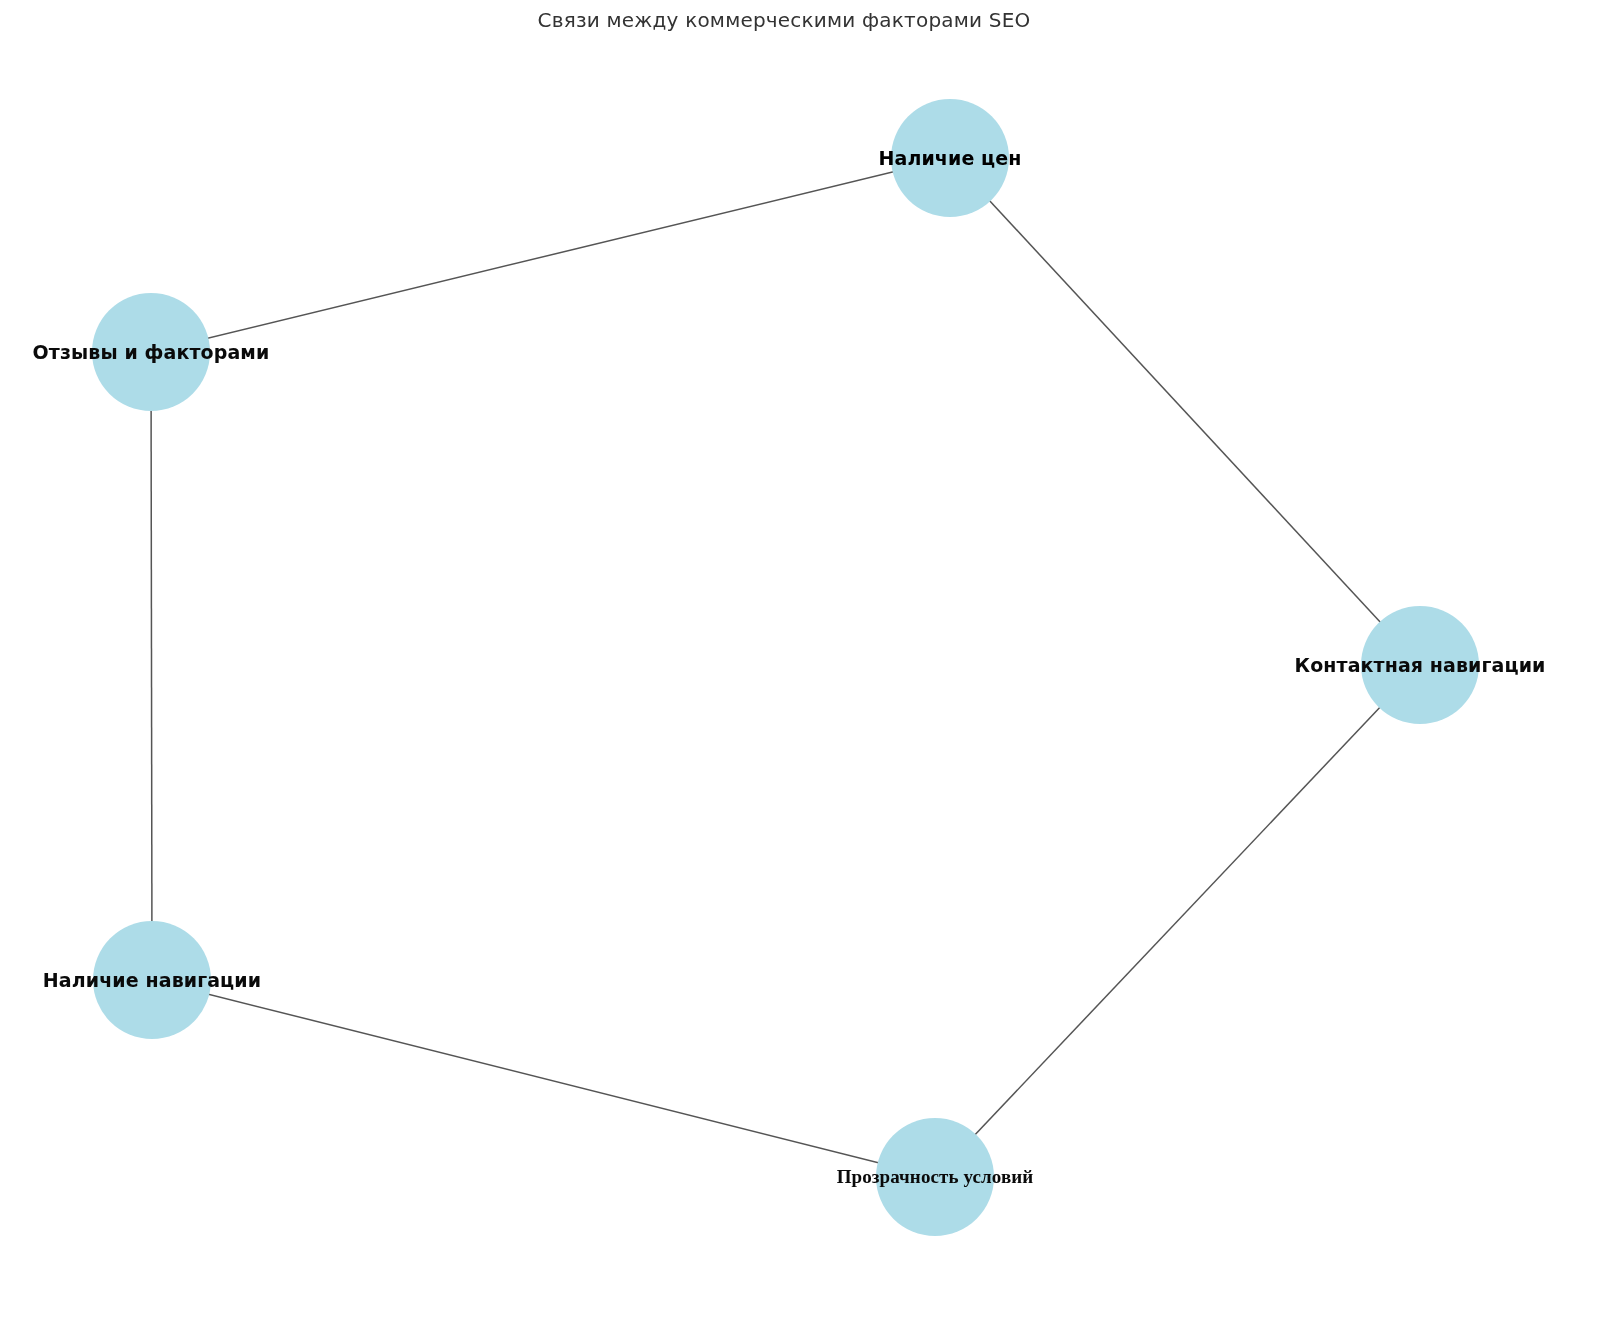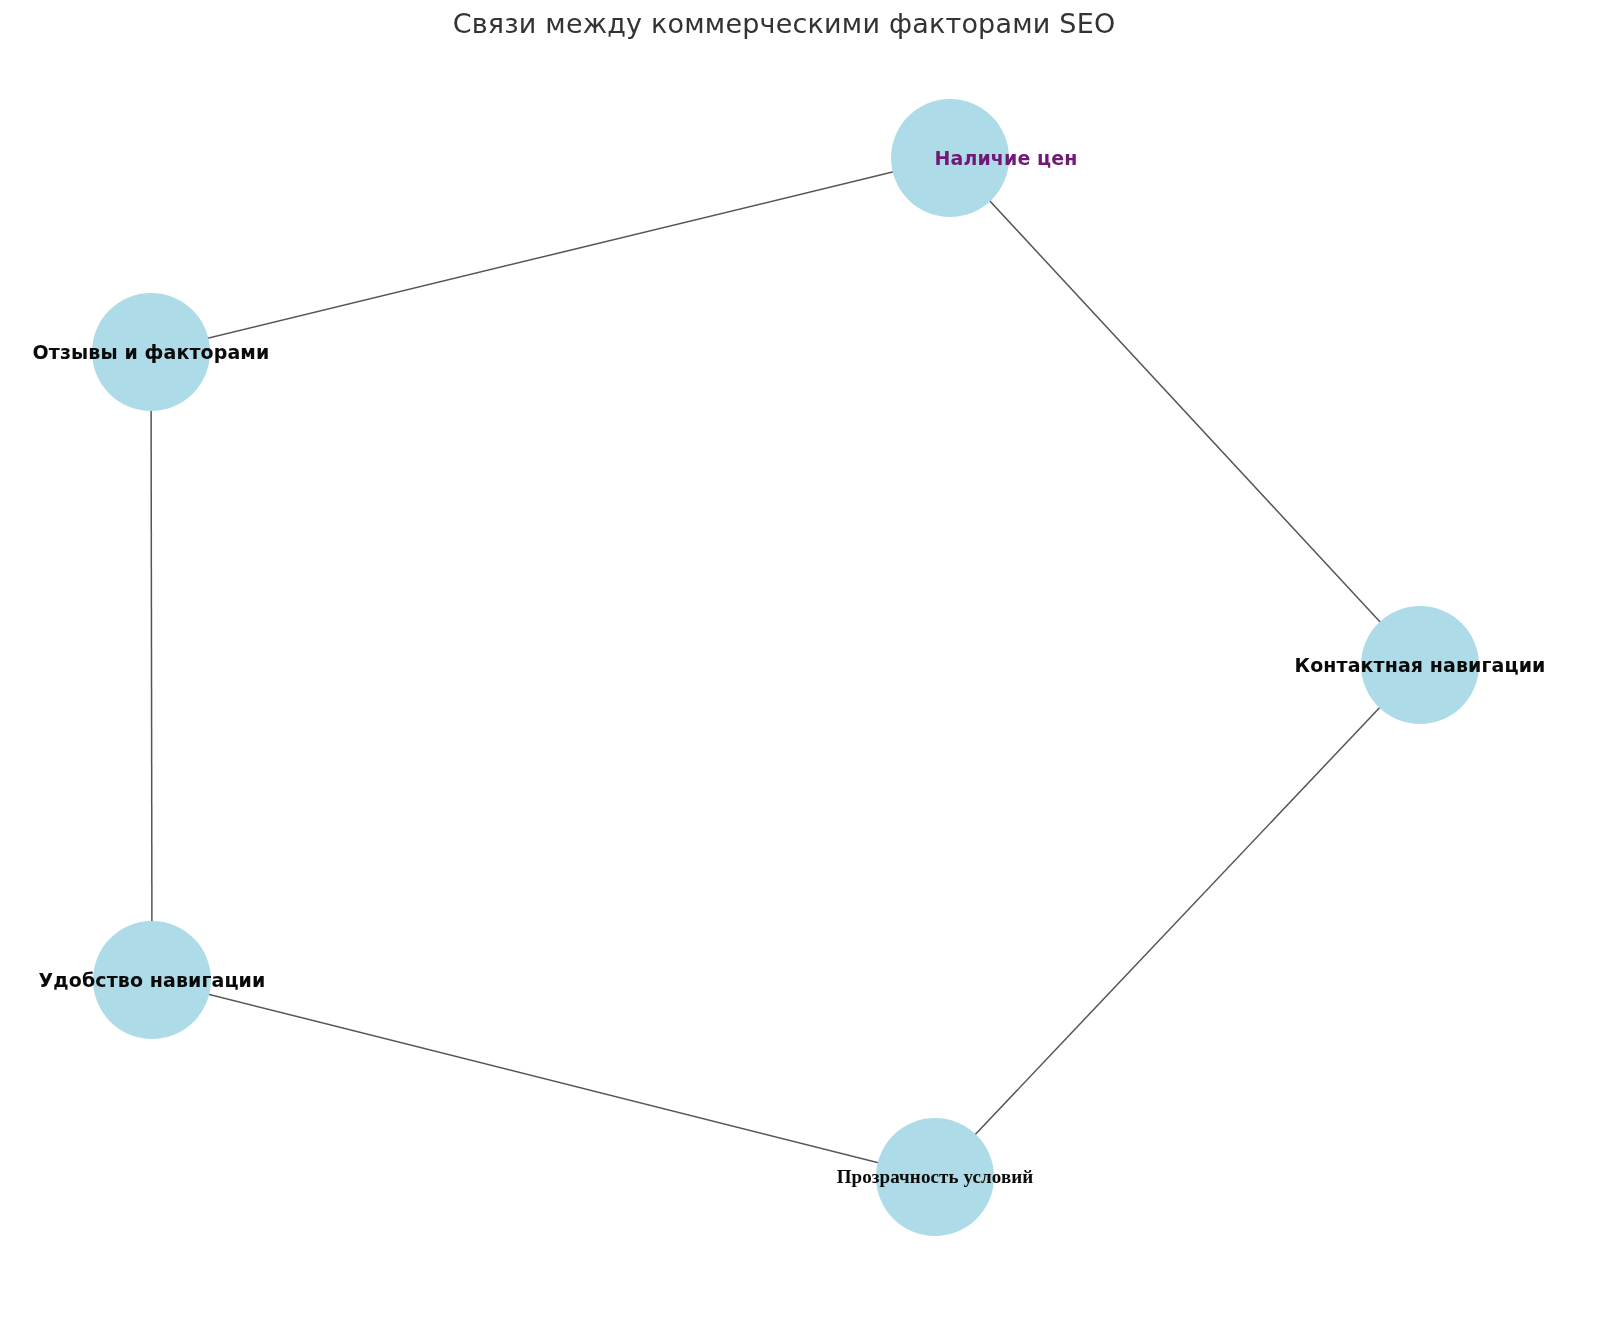--- a/index.html
+++ b/index.html
@@ -15,21 +15,21 @@
     overflow: hidden;
     font-family: "DejaVu Sans", sans-serif;
   }
   #chart-title {
     position: absolute;
     left: 0;
     top: 8px;
     width: 1568px;
     text-align: center;
     font-family: "DejaVu Sans", sans-serif;
-    font-size: 27px;
+    font-size: 20px;
     font-weight: 400;
     color: #333333;
     letter-spacing: 0.2px;
     white-space: nowrap;
   }
   #graph-svg {
     position: absolute;
     left: 0;
     top: 0;
     width: 1600px;
@@ -65,20 +65,20 @@
     <g id="nodes-group">
         <circle cx="950" cy="158" r="59" fill="#addce8"></circle>
         <circle cx="151" cy="352" r="59" fill="#addce8"></circle>
         <circle cx="1420" cy="665" r="59" fill="#addce8"></circle>
         <circle cx="152" cy="980" r="59" fill="#addce8"></circle>
         <circle cx="935" cy="1177" r="59" fill="#addce8"></circle>
       </g>
   </svg>
 
   <div id="labels-layer">
-      <div class="node-label" style="left: 1006px; top: 158px; color: #701a75;">Наличие цен</div>
+      <div class="node-label" style="left: 950px; top: 158px; color: #000000;">Наличие цен</div>
       <div class="node-label" style="left: 151px; top: 352px; color: rgb(10, 10, 10);">Отзывы и факторами</div>
       <div class="node-label" style="left: 1420px; top: 665px; color: rgb(10, 10, 10);">Контактная навигации</div>
-      <div class="node-label" style="left: 152px; top: 980px; color: rgb(10, 10, 10);">Удобство навигации</div>
+      <div class="node-label" style="left: 152px; top: 980px; color: rgb(10, 10, 10);">Наличие навигации</div>
       <div class="node-label" style="left: 935px; top: 1177px; color: rgb(10, 10, 10); font-family: Liberation Serif, serif;">Прозрачность условий</div>
     </div>
 
 </div>
 
 </body></html>

